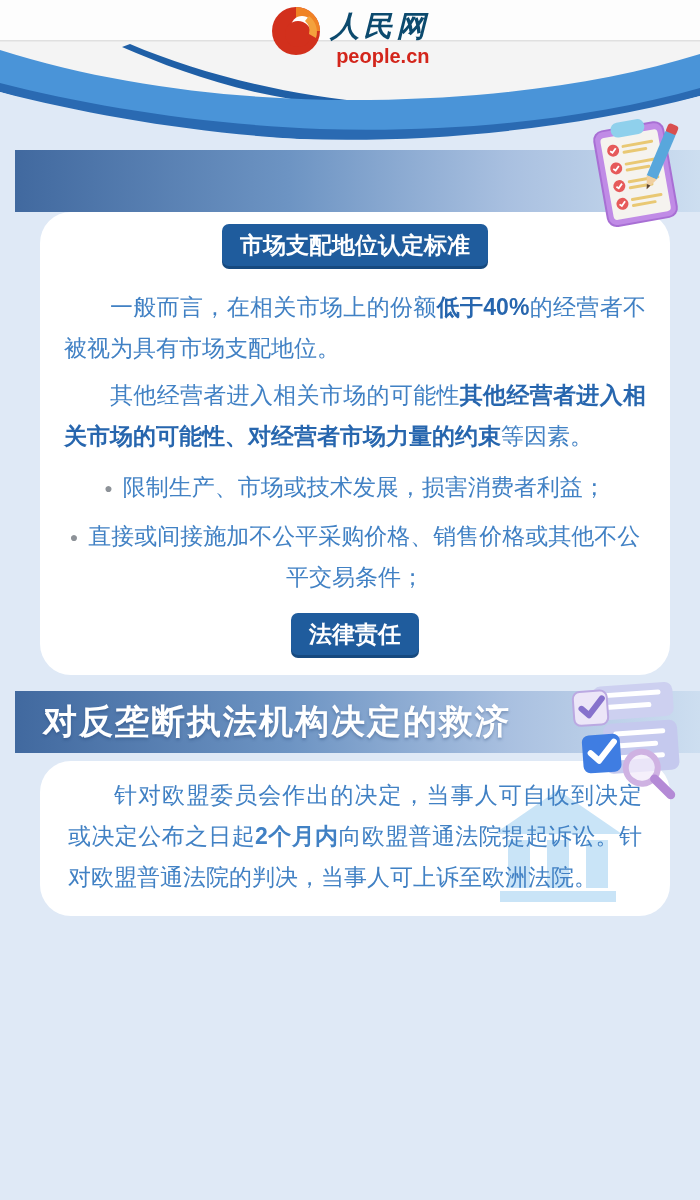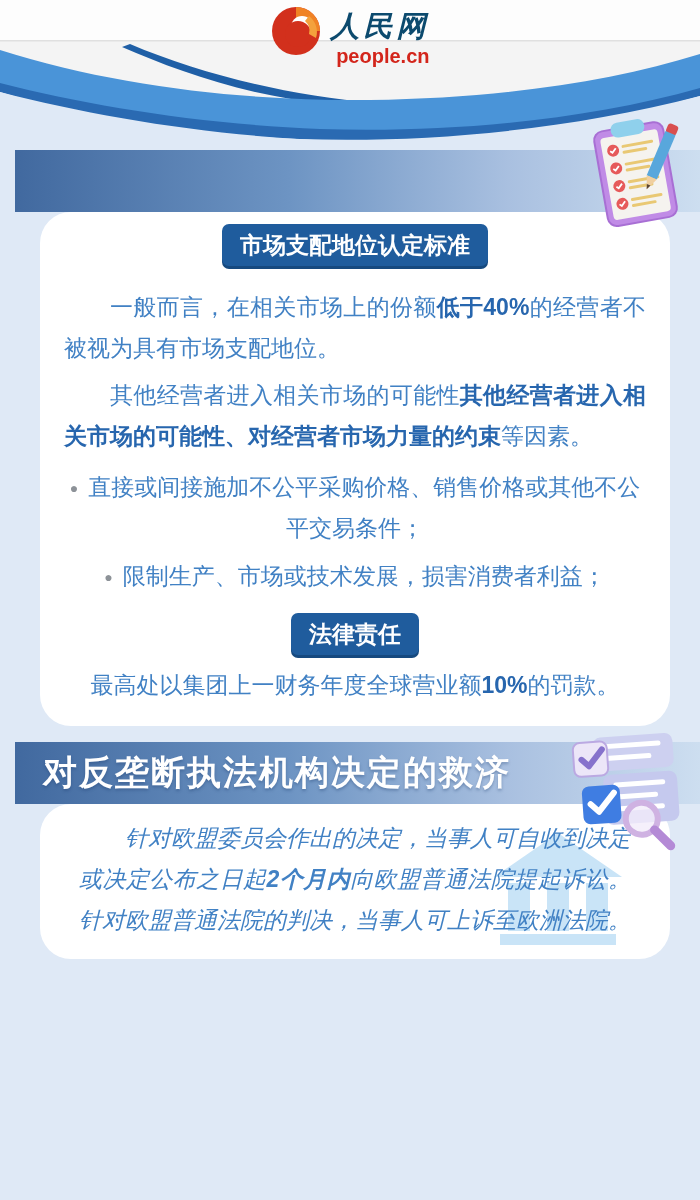--- a/index.html
+++ b/index.html
@@ -37,21 +37,21 @@
     text-shadow:0 2px 3px rgba(30,60,110,0.35);
   }
   .bar-icon { position:absolute; z-index:6; }
   .clipboard-pos { right:16px; top:-38px; }
   .magnifier-pos { right:18px; top:-10px; }
   
   .card {
     margin:0 30px 0 40px; background:#ffffff; position:relative;border-radius:31px;
   }
   .card1 { padding:12px 24px 20px; }
-  .card2 { margin-top:0; padding:14px 39px 18px;font-style:italic; }
+  .card2 { margin-top:8px; padding:14px 28px 18px; }
   .badge-wrap { text-align:center; }
   .badge {
     display:inline-block; background:#1f5c9d; color:#ffffff;
     font-size:23px; font-weight:bold; line-height:28px;
     padding:7px 18px; border-radius:7px;
     box-shadow:0 3px 0 #16497f;
   }
   .mt14 { margin-top:14px; }
   .mt16 { margin-top:16px; }
   p.body-text {
@@ -148,29 +148,28 @@
   <div class="badge-wrap">
     <span class="badge">市场支配地位认定标准</span>
   </div>
 
   <p class="body-text"><span>一般而言，在相关市场上的份额</span><b>低于40%</b><span>的经营者不被视为具有市场支配地位。</span></p>
 
   <p class="body-text" style="margin-top:6px;"><span>其他经营者进入相关市场的可能性</span><b>其他经营者进入相关市场的可能性、对经营者市场力量的约束</b><span>等因素。</span></p>
 
 
   <ul class="bullets">
+    <li><span class="dot">●</span><span>限制生产、市场或技术发展，损害消费者利益；</span></li>
     <li><span class="dot">●</span><span>直接或间接施加不公平采购价格、销售价格或其他不公平交易条件；</span></li>
-    <li><span class="dot">●</span><span>限制生产、市场或技术发展，损害消费者利益；</span></li>
   </ul>
 
   <div class="badge-wrap mt16">
     <span class="badge">法律责任</span>
   </div>
 
-  <div class="center-text"><span>最高处以集团上一财务年度全球营业额</span><b>10%</b><span>的罚款。</span></div>
 </div>
 
 <div class="bar" style="margin-top:16px;">
   <div class="bar-title">对反垄断执法机构决定的救济</div>
   <svg class="bar-icon magnifier-pos" width="118" height="124" viewBox="0 0 118 124">
     <g transform="rotate(-4 59 62)">
       <rect x="32" y="4" width="80" height="34" rx="8" fill="#cdd0f0"></rect>
       <rect x="42" y="11" width="58" height="5" rx="2.5" fill="#ffffff"></rect>
       <rect x="42" y="23" width="48" height="5" rx="2.5" fill="#ffffff"></rect>
       <rect x="40" y="42" width="74" height="50" rx="8" fill="#c5c9ee"></rect>

